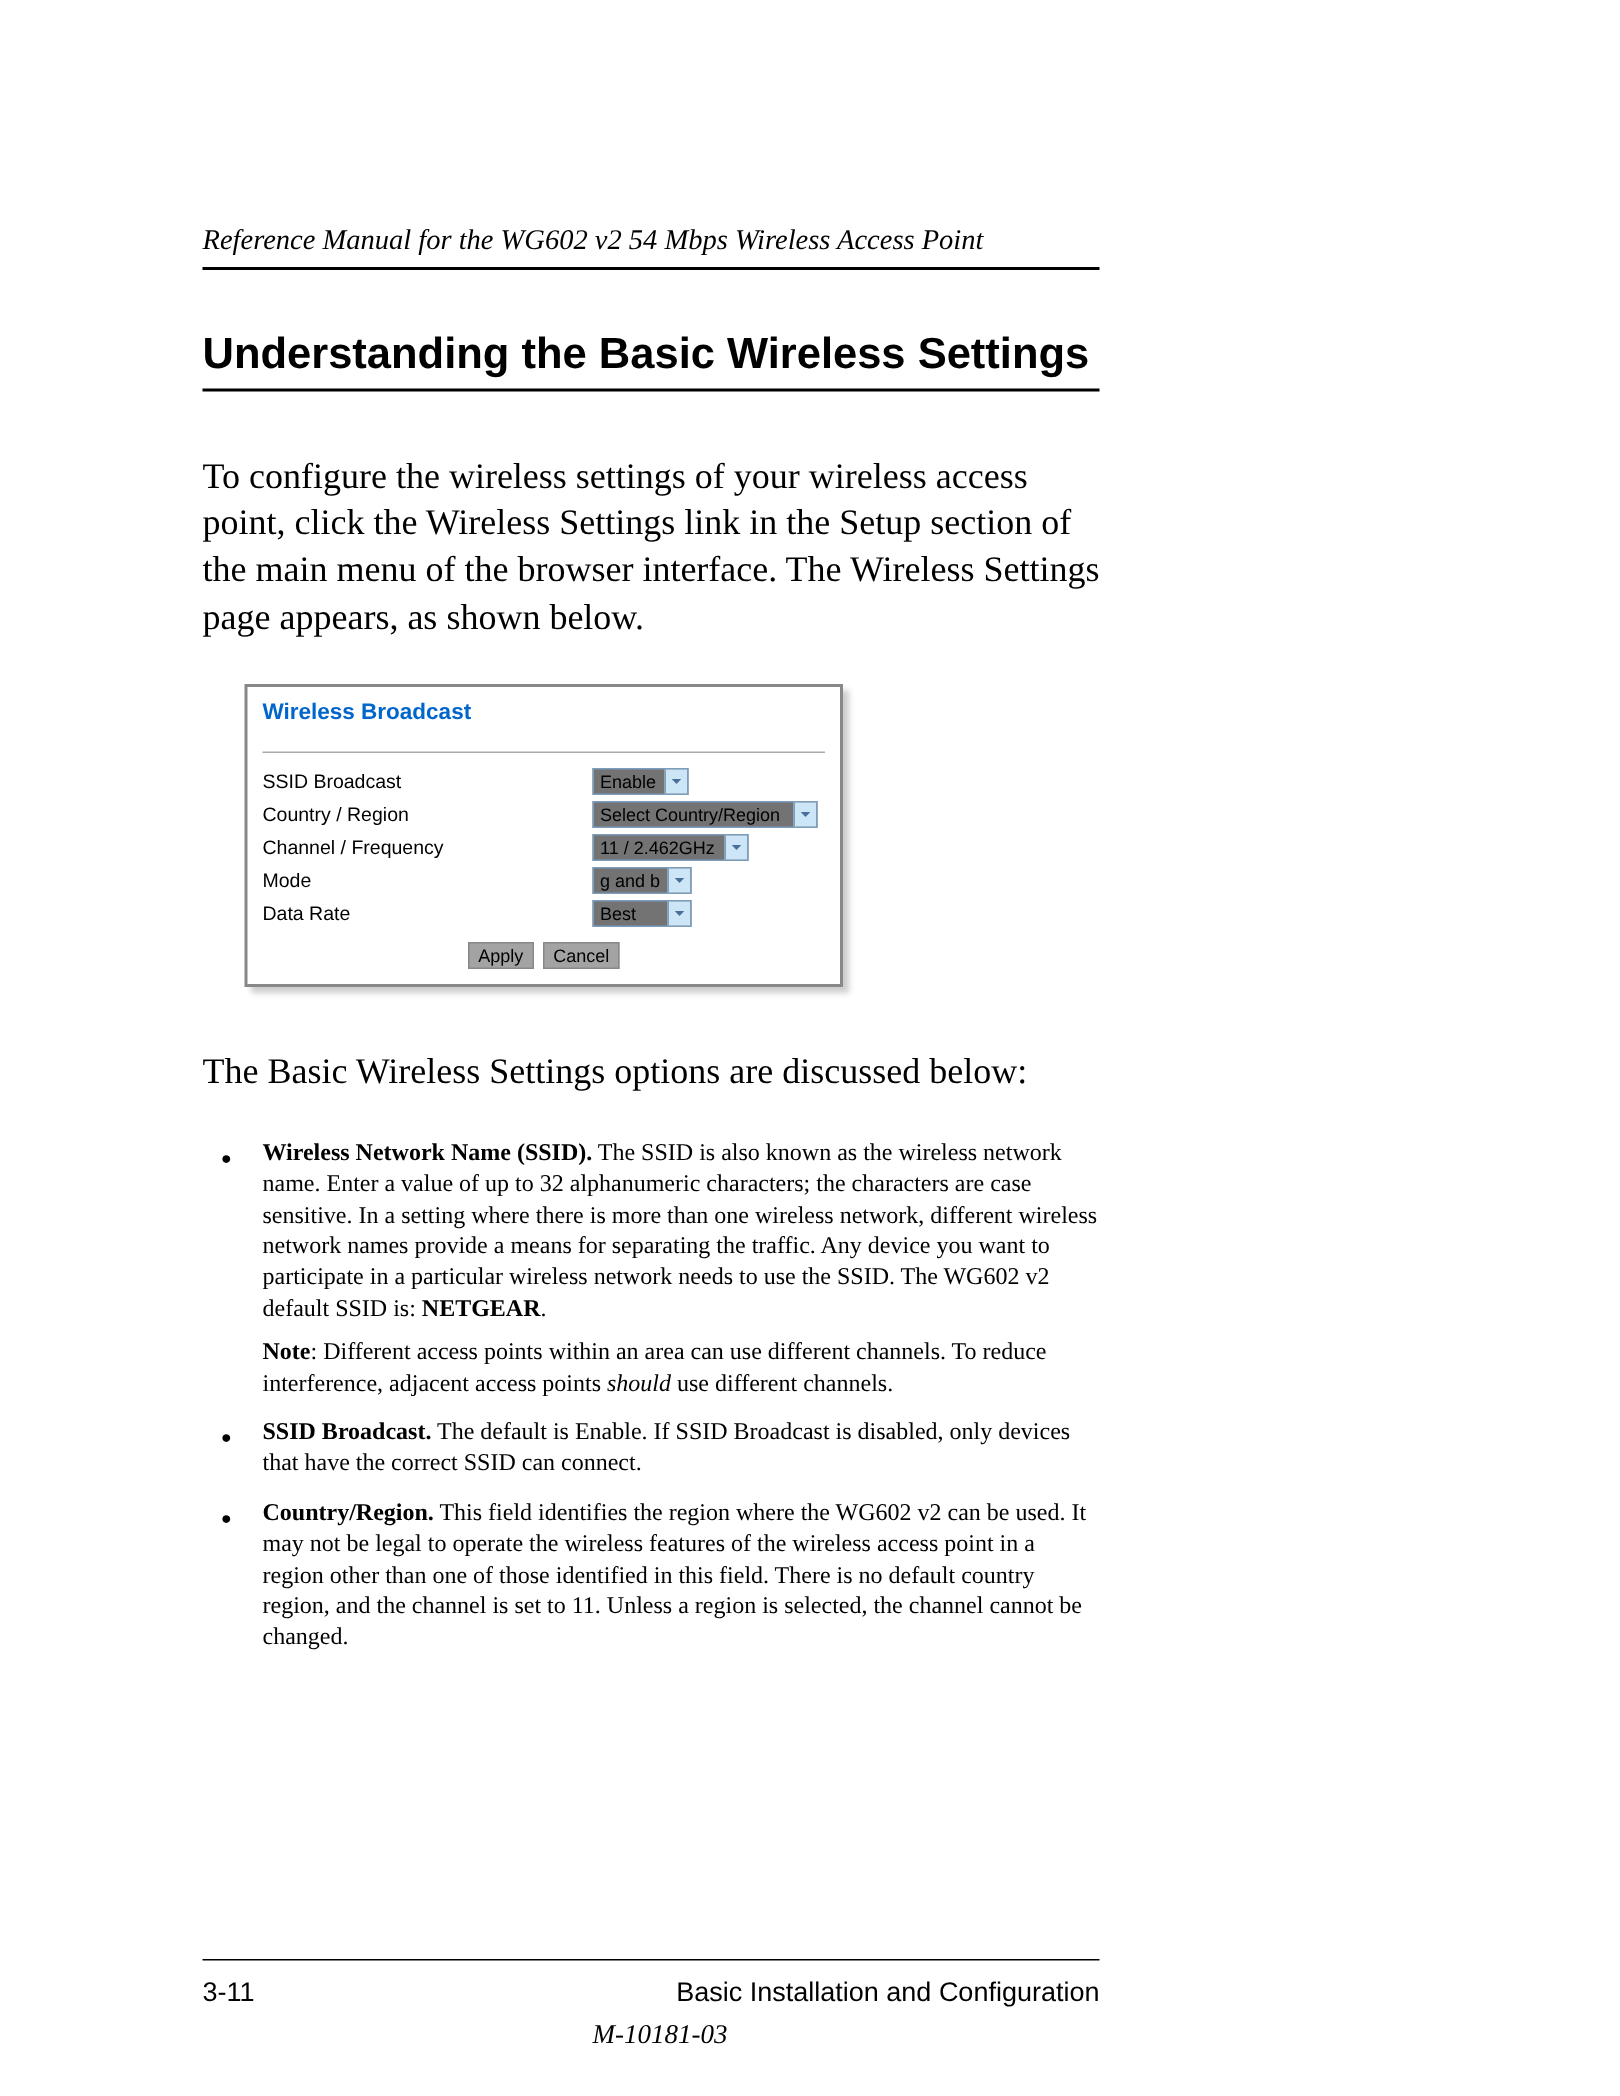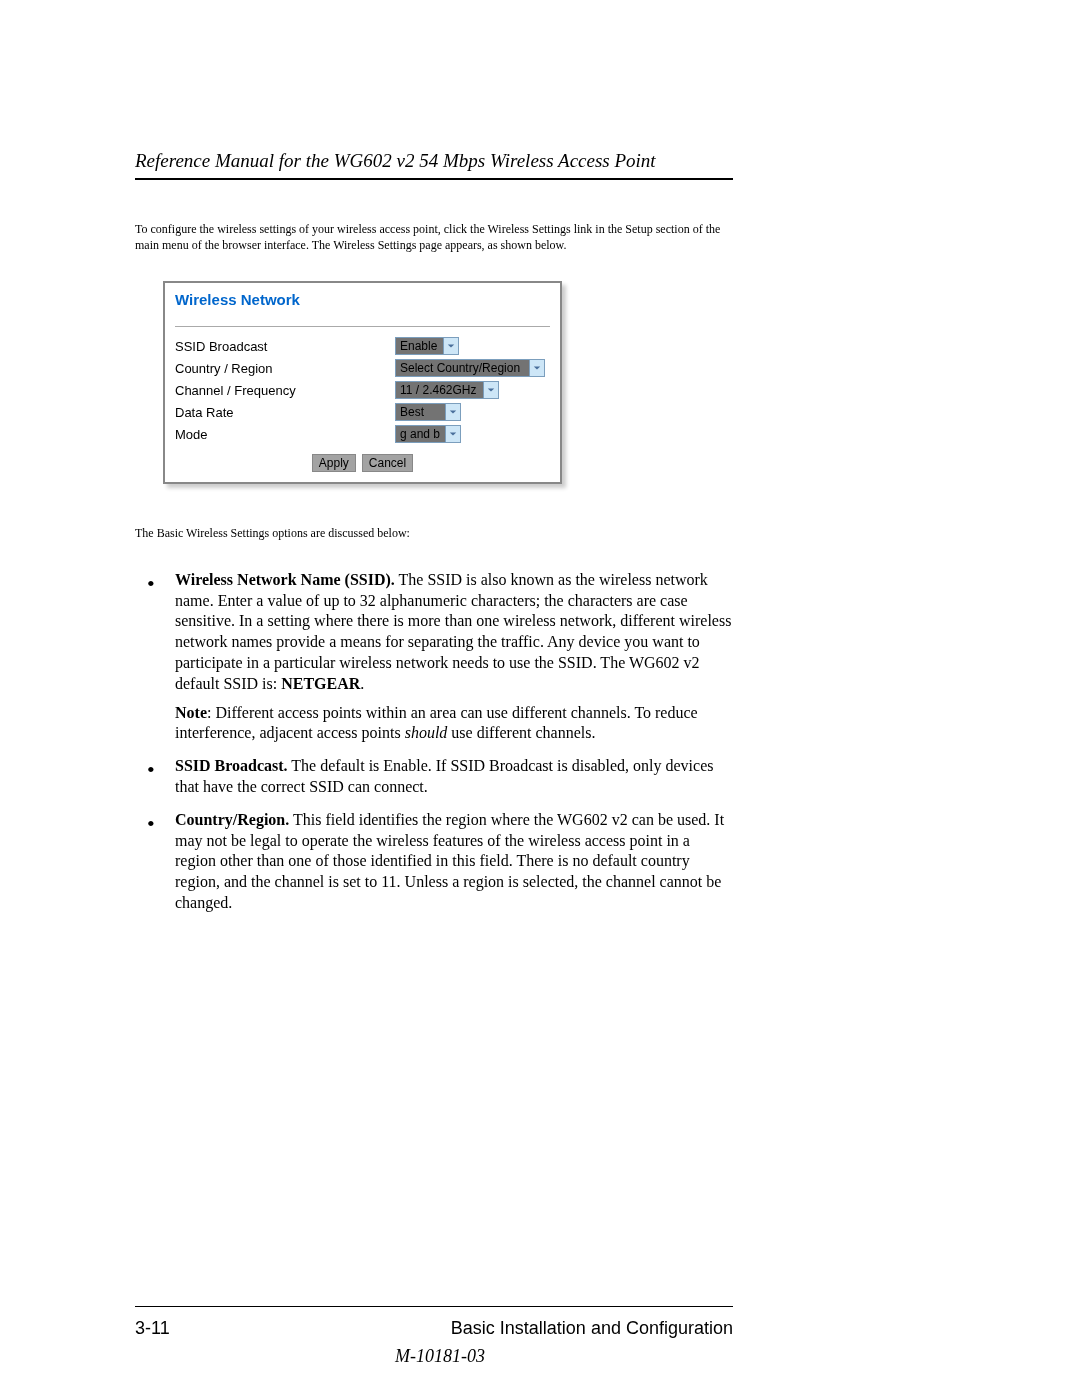--- a/index.html
+++ b/index.html
@@ -25,21 +25,21 @@
   }
   .h1 {
     font-family: Arial, Helvetica, sans-serif;
     font-weight: bold;
     font-size: 29px;
     border-bottom: 2px solid #000;
     padding-bottom: 6px;
     margin-bottom: 34px;
   }
   .para {
-    font-size: 12px;
+    font-size: 24px;
     line-height: 1.3;
     margin-bottom: 28px;
     margin-top: 42px;
   }
   .figure-box {
     border: 2px solid #888;
     width: 395px;
     background: #fff;
     margin-top: 6px;
     margin-bottom: 22px;
@@ -151,25 +151,26 @@
     font-size: 18px;
   }
 </style>
 </head>
 <body>
 
 <div class="page">
 
   <div class="hdr">Reference Manual for the WG602 v2 54 Mbps Wireless Access Point</div>
 
+  <div class="h1">Understanding the Basic Wireless Settings</div>
 
   <div class="para">To configure the wireless settings of your wireless access point, click the Wireless Settings link in the Setup section of the main menu of the browser interface. The Wireless Settings page appears, as shown below.</div>
 
   <div class="figure-box">
-    <div class="fig-title">Wireless Network</div>
+    <div class="fig-title">Wireless Broadcast</div>
     <div class="fig-hr"></div>
     <table class="fig-table">
       <tbody>
       <tr>
         <td>SSID Broadcast</td>
         <td><span class="fake-select" style="width:42px"><span>Enable</span><span class="arrow">
                   <svg viewBox="0 0 10 10">
                     <path d="M1 3 L5 7 L9 3 Z"></path>
                   </svg>
                 </span></span></td>
@@ -184,30 +185,30 @@
       </tr>
       <tr>
         <td>Channel / Frequency</td>
         <td><span class="fake-select" style="width:82px"><span>11 / 2.462GHz</span><span class="arrow">
                   <svg viewBox="0 0 10 10">
                     <path d="M1 3 L5 7 L9 3 Z"></path>
                   </svg>
                 </span></span></td>
       </tr>
       <tr>
+        <td>Mode</td>
+        <td><span class="fake-select" style="width:44px"><span>g and b</span><span class="arrow">
+                  <svg viewBox="0 0 10 10">
+                    <path d="M1 3 L5 7 L9 3 Z"></path>
+                  </svg>
+                </span></span></td>
+      </tr>
+      <tr>
         <td>Data Rate</td>
         <td><span class="fake-select" style="width:44px"><span>Best</span><span class="arrow">
-                  <svg viewBox="0 0 10 10">
-                    <path d="M1 3 L5 7 L9 3 Z"></path>
-                  </svg>
-                </span></span></td>
-      </tr>
-      <tr>
-        <td>Mode</td>
-        <td><span class="fake-select" style="width:44px"><span>g and b</span><span class="arrow">
                   <svg viewBox="0 0 10 10">
                     <path d="M1 3 L5 7 L9 3 Z"></path>
                   </svg>
                 </span></span></td>
       </tr>
     </tbody>
       </table>
     <div class="fig-buttons">
       <span class="fake-button">Apply</span>
       <span class="fake-button">Cancel</span>

